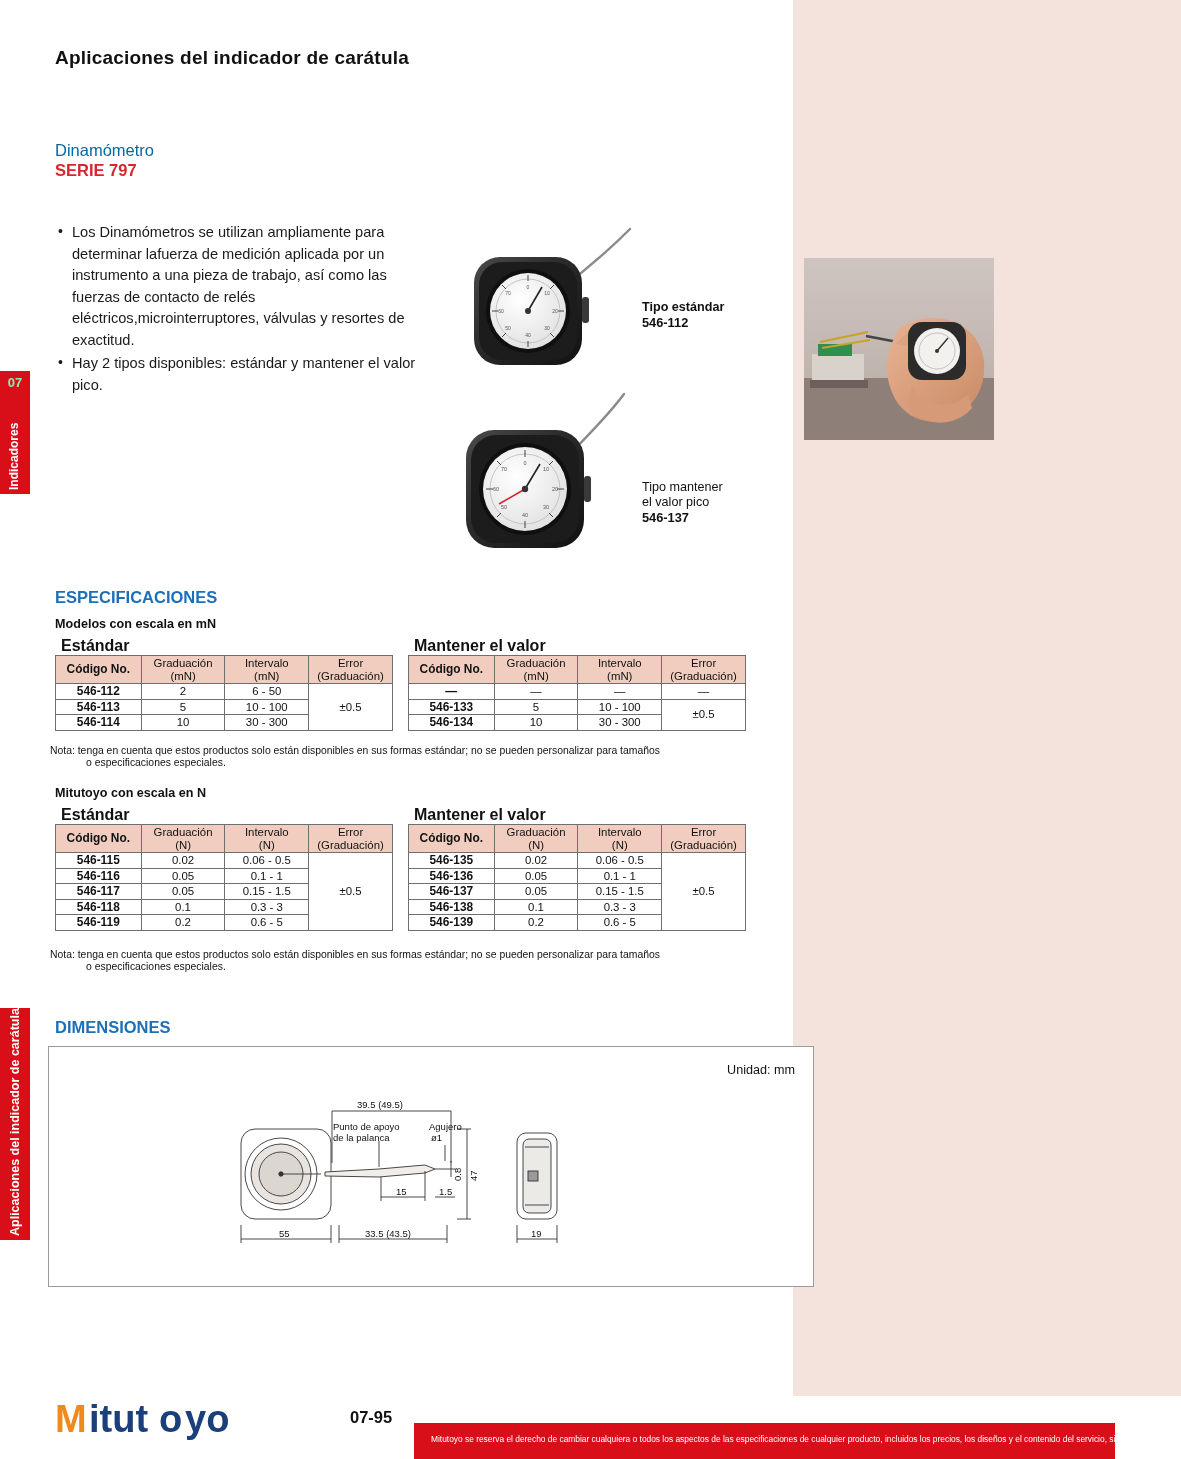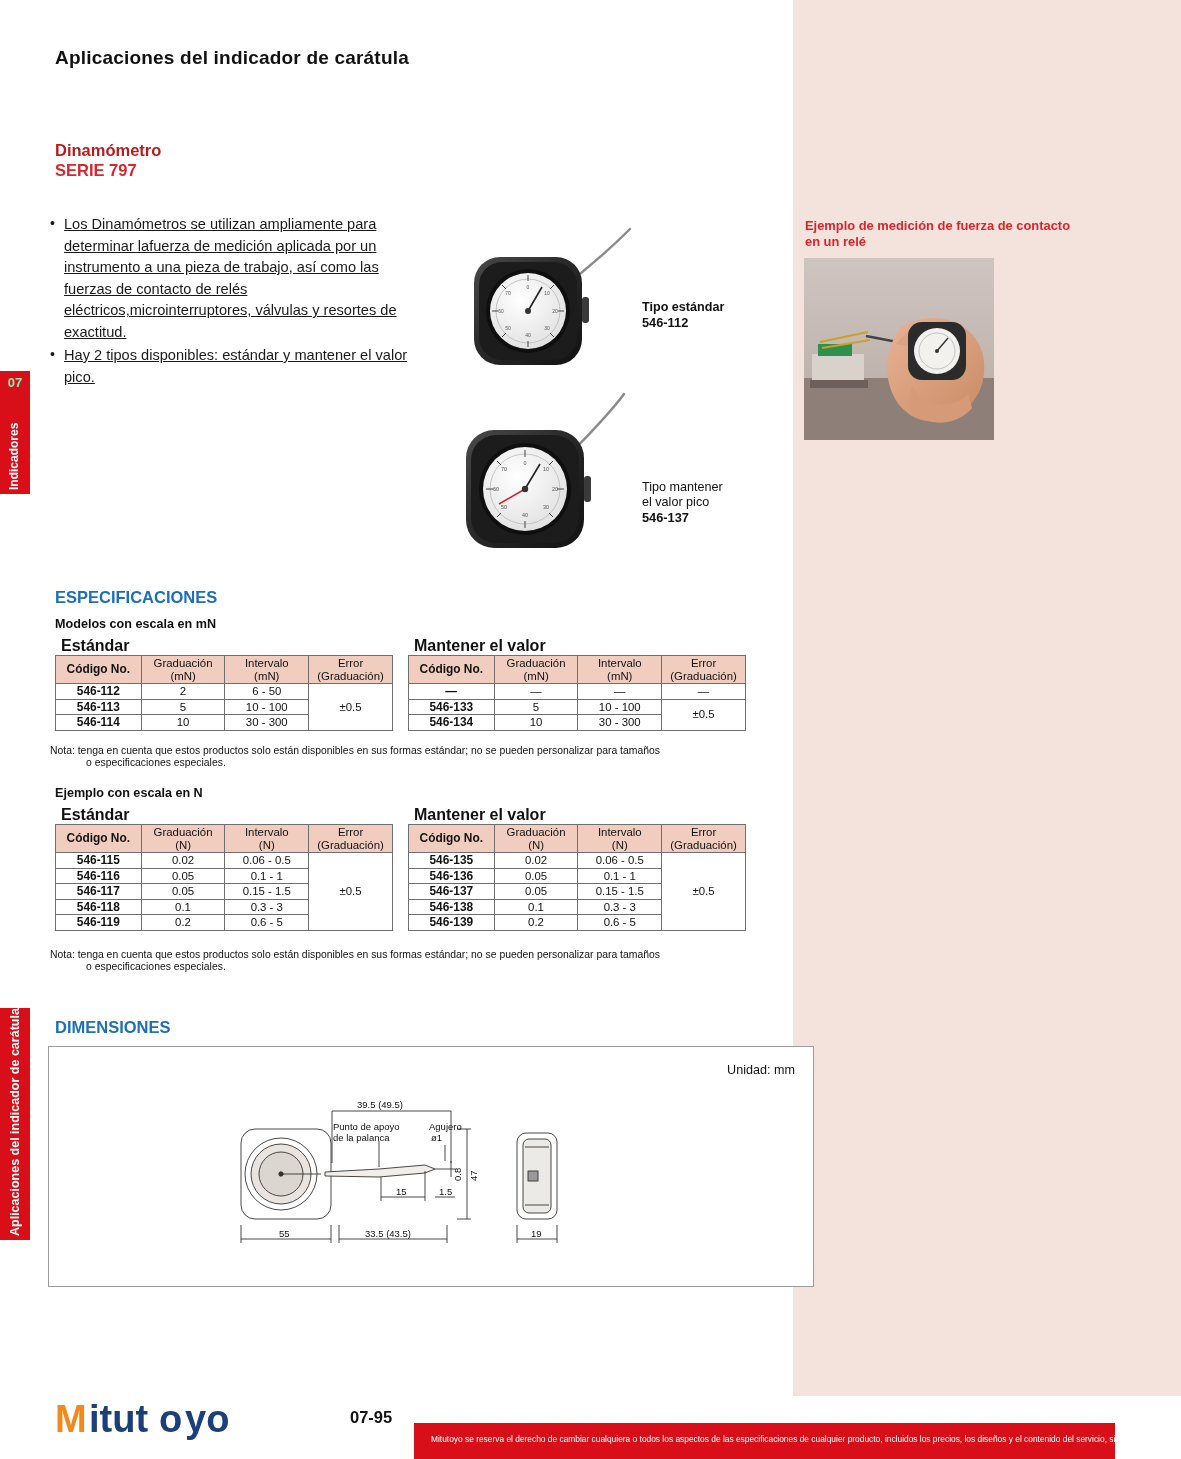--- a/index.html
+++ b/index.html
@@ -48,31 +48,31 @@
     white-space:nowrap; font-size:12.5px; font-weight:bold;
   }
 
   h1.title {
     position:absolute; left:55px; top:47px;
     margin:0; font-size:19px; font-weight:bold; color:#111; letter-spacing:0.2px;
   }
 
   .prod-name {
     position:absolute; left:55px; top:140px;
-    color:#b91c1c; font-size:16.5px; font-weight:bold; line-height:20px;
+    color:#0369a1; font-size:16.5px; font-weight:normal; line-height:20px;
   }
   .prod-series {
     position:absolute; left:55px; top:160px;
     color:#d8262c; font-size:16.5px; font-weight:bold; line-height:20px;
   }
 
   ul.bullets {
     position:absolute; left:50px; top:214px; width:380px;
-    margin:0; padding:0; list-style:none;
-    font-size:14.6px; line-height:21.5px; color:#1a1a1a;text-decoration:underline;
+    margin:8px; padding:0; list-style:none;
+    font-size:14.6px; line-height:21.5px; color:#1a1a1a;
   }
   ul.bullets li { position:relative; padding-left:14px; margin-bottom:2px; }
   ul.bullets li:before {
     content:"•"; position:absolute; left:0; top:-1px; font-size:14px;
   }
 
   
   .gauge-wrap { position:absolute; }
   .gauge1 { left:462px; top:225px; }
   .gauge2 { left:452px; top:390px; }
@@ -269,24 +269,20 @@
   <div class="caption cap1">
     <div>Tipo estándar</div>
     <b>546-112</b>
   </div>
   <div class="caption cap2">
     <div>Tipo mantener</div>
     <div>el valor pico</div>
     <b>546-137</b>
   </div>
 
-  <div class="photo-head">
-    <div>Ejemplo de medición de fuerza de contacto</div>
-    <div>en un relé</div>
-  </div>
   <div class="photo">
     <svg width="190" height="182" viewBox="0 0 190 182">
       <defs>
         <linearGradient id="bg" x1="0" y1="0" x2="0" y2="1">
           <stop offset="0" stop-color="#cfc5c0"></stop>
             <stop offset="1" stop-color="#b7aaa4"></stop>
         </linearGradient>
         <linearGradient id="skin" x1="0" y1="0" x2="1" y2="1">
           <stop offset="0" stop-color="#e8b392"></stop>
             <stop offset="1" stop-color="#c98a66"></stop>
@@ -393,21 +389,21 @@
         <td>30 - 300</td>
       </tr>
     </tbody>
   </table>
 
   <div class="note note1">
     <div>Nota: tenga en cuenta que estos productos solo están disponibles en sus formas estándar; no se pueden personalizar para tamaños</div>
     <div><span class="ind">o especificaciones especiales.</span></div>
   </div>
 
-  <div class="sub-label sub-n">Ejemplo con escala en N</div>
+  <div class="sub-label sub-n">Mitutoyo con escala en N</div>
 
   <div class="tab-title" style="left:55px; top:806px; width:92px;">Estándar</div>
   <div class="tab-title" style="left:408px; top:806px; width:167px;">Mantener el valor pico</div>
 
   <table class="spec" style="left:55px; top:824px; width:338px;">
     <thead>
       <tr>
         <th class="code" style="width:86px;">Código No.</th>
         <th style="width:84px;">
           <span>Graduación</span><br><span>(N)</span>

